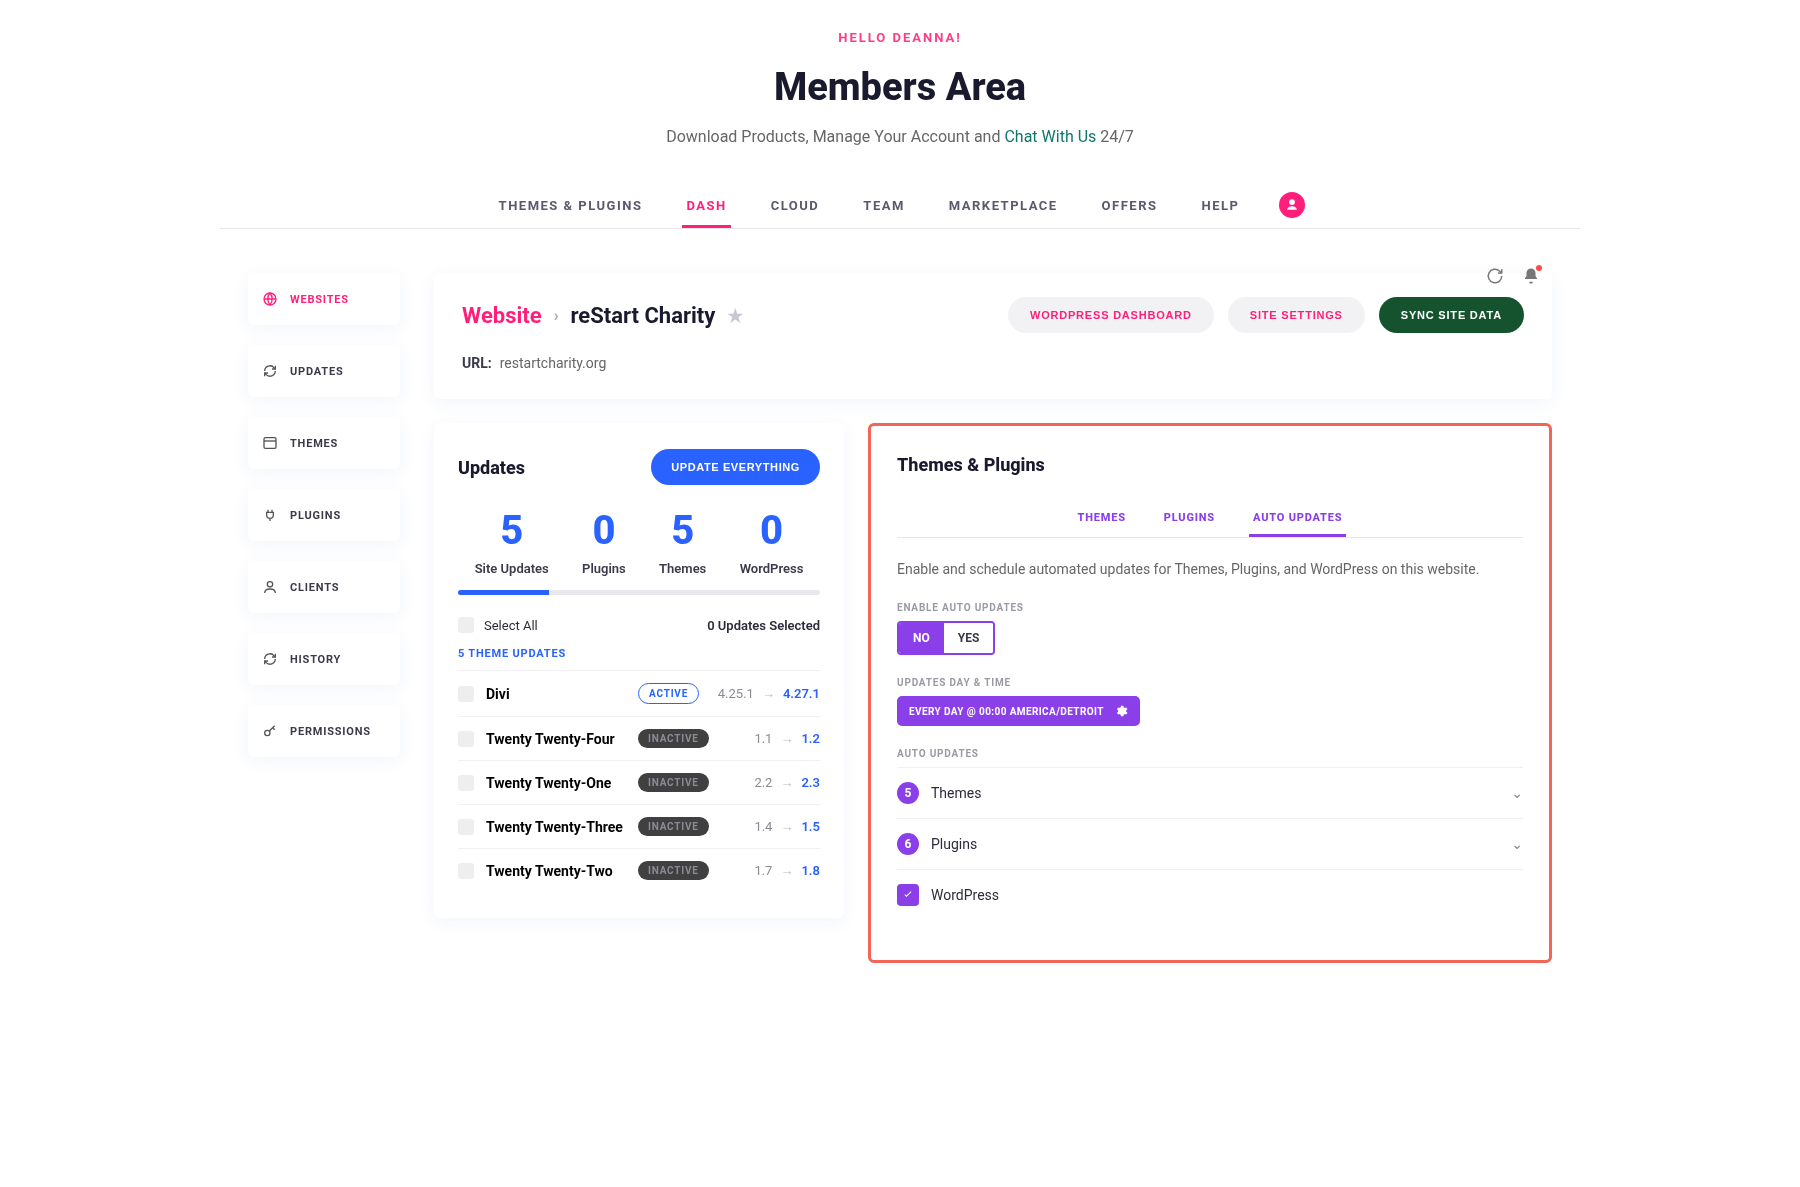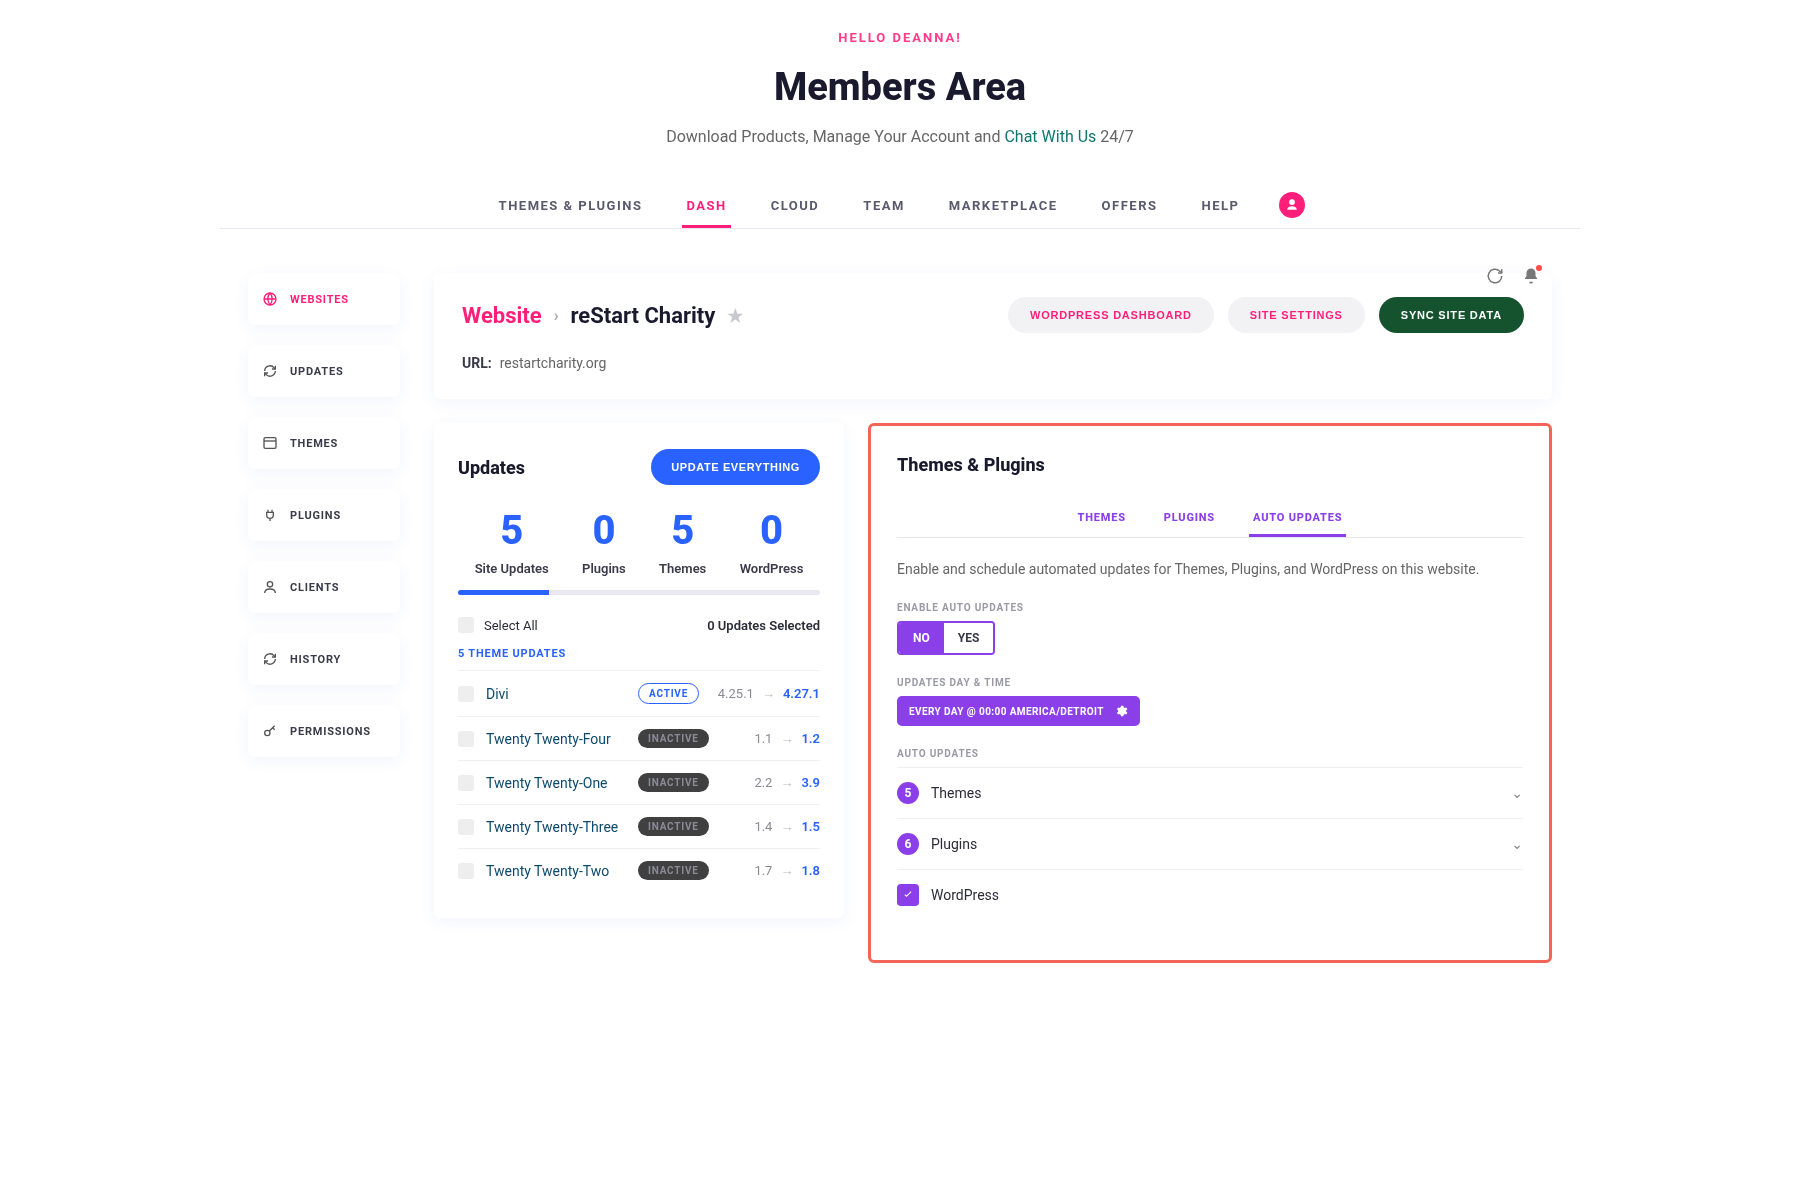--- a/index.html
+++ b/index.html
@@ -70,21 +70,21 @@
 .stat .lbl { font-size:13px; color:#3a3a4a; font-weight:600; margin-top:10px; }
 .prog { height:5px; background:#e8e8ee; border-radius:3px; overflow:hidden; margin-bottom:22px; }
 .prog .bar { height:100%; background:#2962ff; width:25%; }
 
 .select-row { display:flex; justify-content:space-between; align-items:center; font-size:13px; margin-bottom:14px; }
 .select-row .left { display:flex; align-items:center; gap:10px; }
 .chk { width:16px; height:16px; border-radius:3px; background:#eee; cursor:pointer; }
 .section-lbl { font-size:11px; font-weight:700; letter-spacing:0.8px; color:#2962ff; margin-bottom:10px; }
 
 .update-row { display:flex; align-items:center; padding:12px 0; border-top:1px solid #f0f0f4; gap:12px; font-size:14px; }
-.update-row .nm { flex:0 0 140px; color:#0c4a6e; font-weight:400; }
+.update-row .nm { flex:0 0 140px; color:#000000; font-weight:700; }
 .badge { font-size:10px; font-weight:700; letter-spacing:0.8px; padding:4px 10px; border-radius:12px; }
 .badge.active { color:#2962ff; border:1px solid #2962ff; }
 .badge.inactive { background:#404040; color:#8b8b97; }
 .vers { margin-left:auto; font-size:13px; color:#8a8a95; display:flex; align-items:center; gap:8px; }
 .vers .to { color:#2962ff; font-weight:600; }
 .vers .arr { color:#bbb; }
 
 
 .tp-card { flex:1; border:3px solid #f26557; border-radius:6px; padding:28px 26px 40px; background:#fff; }
 .tp-card h3 { font-size:18px; font-weight:800; color:#1a1a2e; margin-bottom:26px; }
@@ -292,21 +292,21 @@
                   <span class="to">1.2</span>
                 </span>
             </div>
             <div class="update-row">
               <span class="chk"></span>
               <span class="nm">Twenty Twenty-One</span>
               <span class="badge inactive">INACTIVE</span>
               <span class="vers">
                   <span>2.2</span>
                   <span class="arr">→</span>
-                  <span class="to">3.9</span>
+                  <span class="to">2.3</span>
                 </span>
             </div>
             <div class="update-row">
               <span class="chk"></span>
               <span class="nm">Twenty Twenty-Three</span>
               <span class="badge inactive">INACTIVE</span>
               <span class="vers">
                   <span>1.4</span>
                   <span class="arr">→</span>
                   <span class="to">1.5</span>

